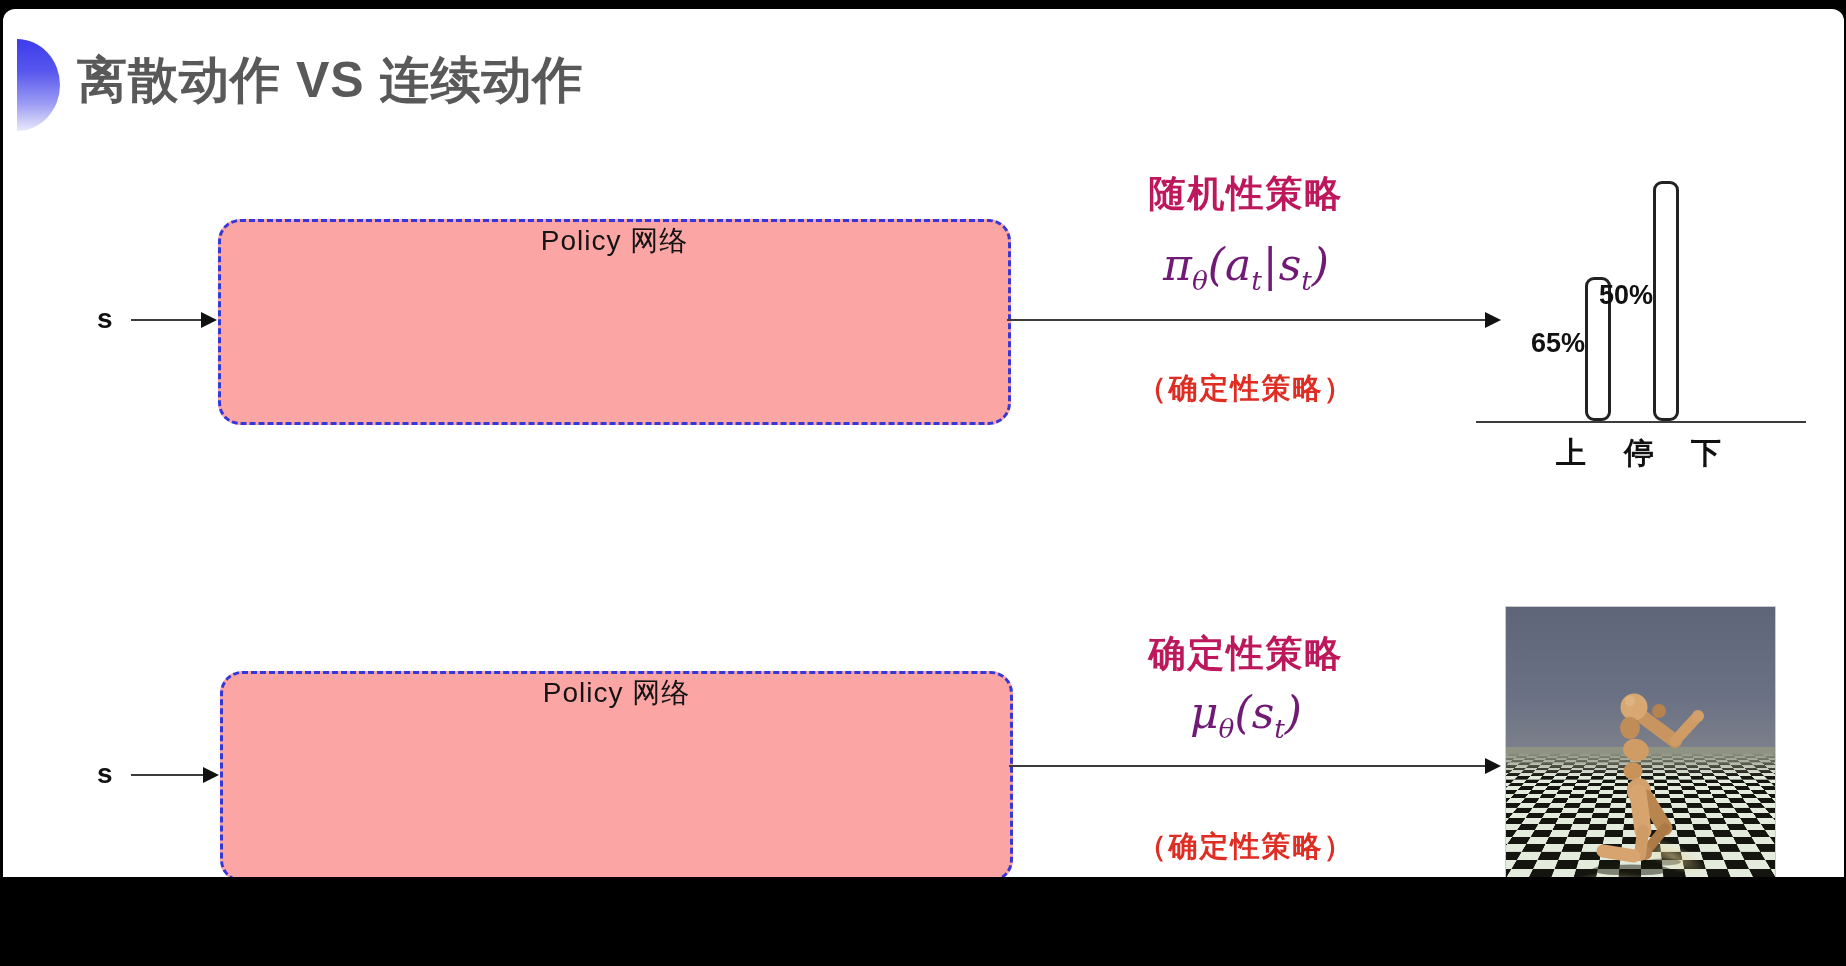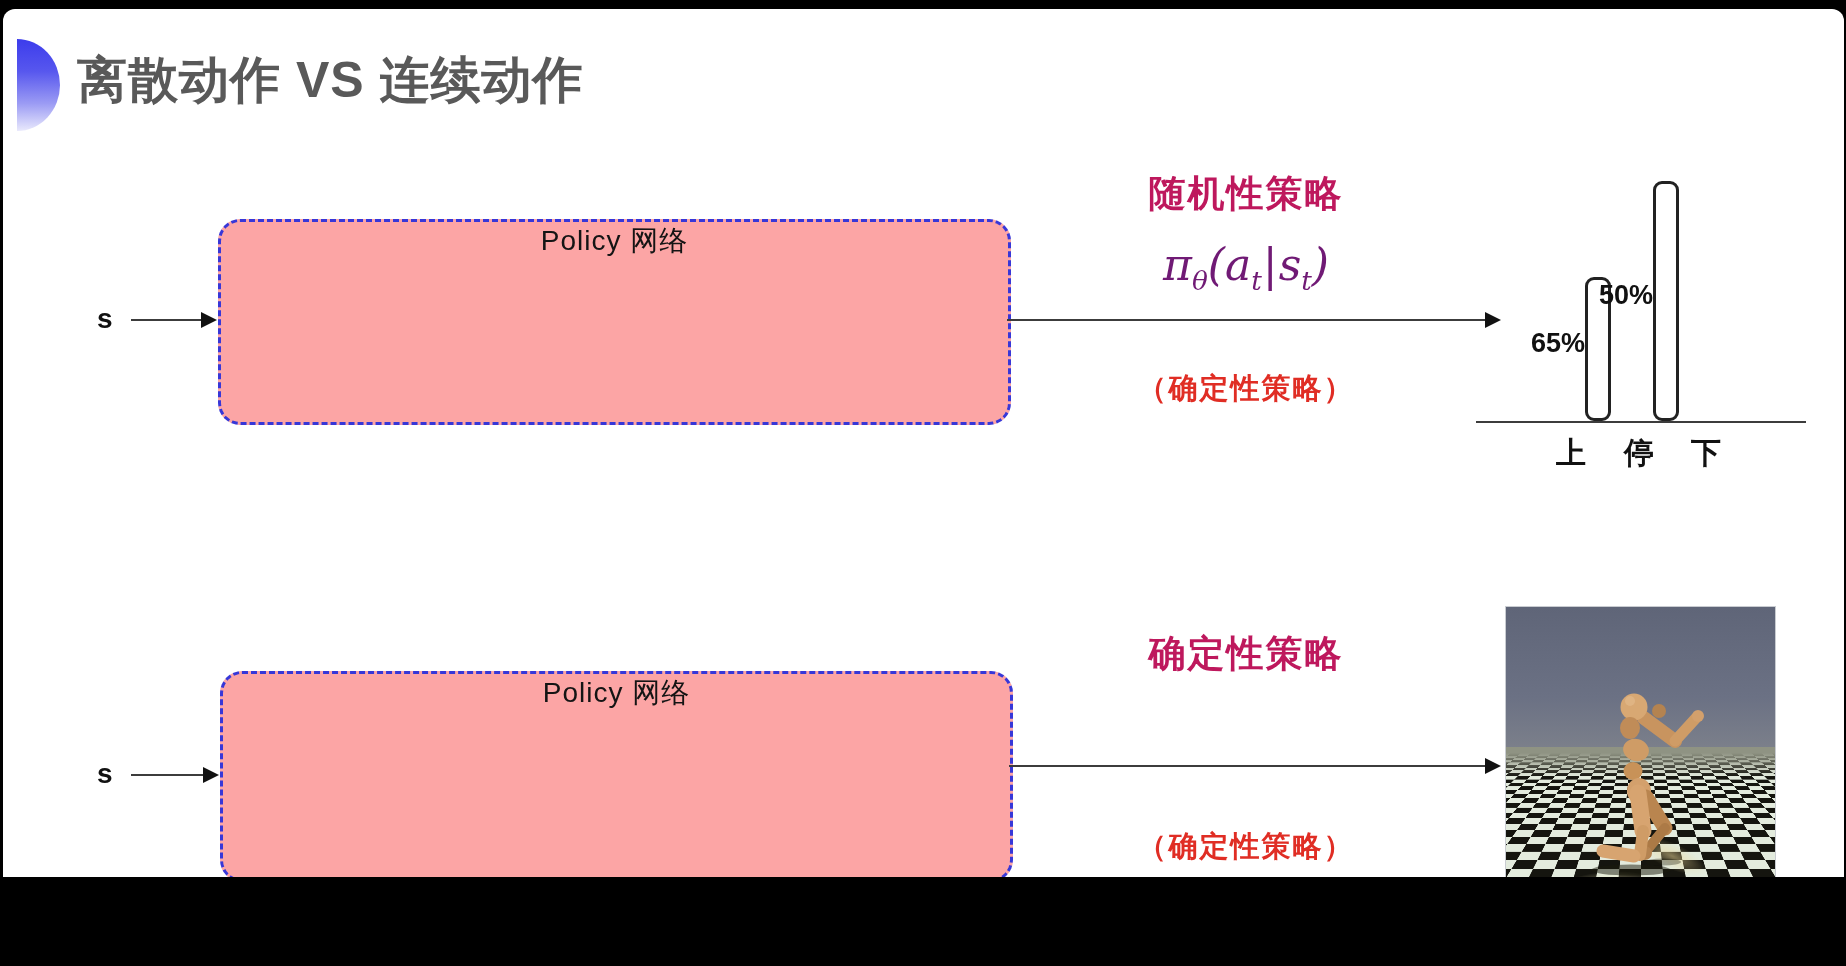--- a/index.html
+++ b/index.html
@@ -132,20 +132,23 @@
   <div class="policy-box" style="left:217px;top:662px;width:787px;height:205px;">
     <span class="lbl">Policy 网络</span>
   </div>
 
   <div class="harrow" style="left:1006px;top:756px;width:478px;">
       <span class="head"></span>
     </div>
 
   <div class="annot policy-name" style="left:1083px;top:620px;">确定性策略</div>
 
+  <div class="annot formula" style="left:1083px;top:678px;">
+    <span>μ</span><sub>θ</sub><span>(</span><span>s</span><sub>t</sub><span>)</span>
+  </div>
 
   <div class="annot action-type" style="left:1083px;top:818px;">（确定性策略）</div>
 
   <div class="scene">
     <div class="sky"></div>
     <div class="floor"></div>
     <div class="haze"></div>
     <div class="glow g1"></div>
     <div class="glow g2"></div>
     <svg class="robot-svg" viewBox="0 0 269 320">

